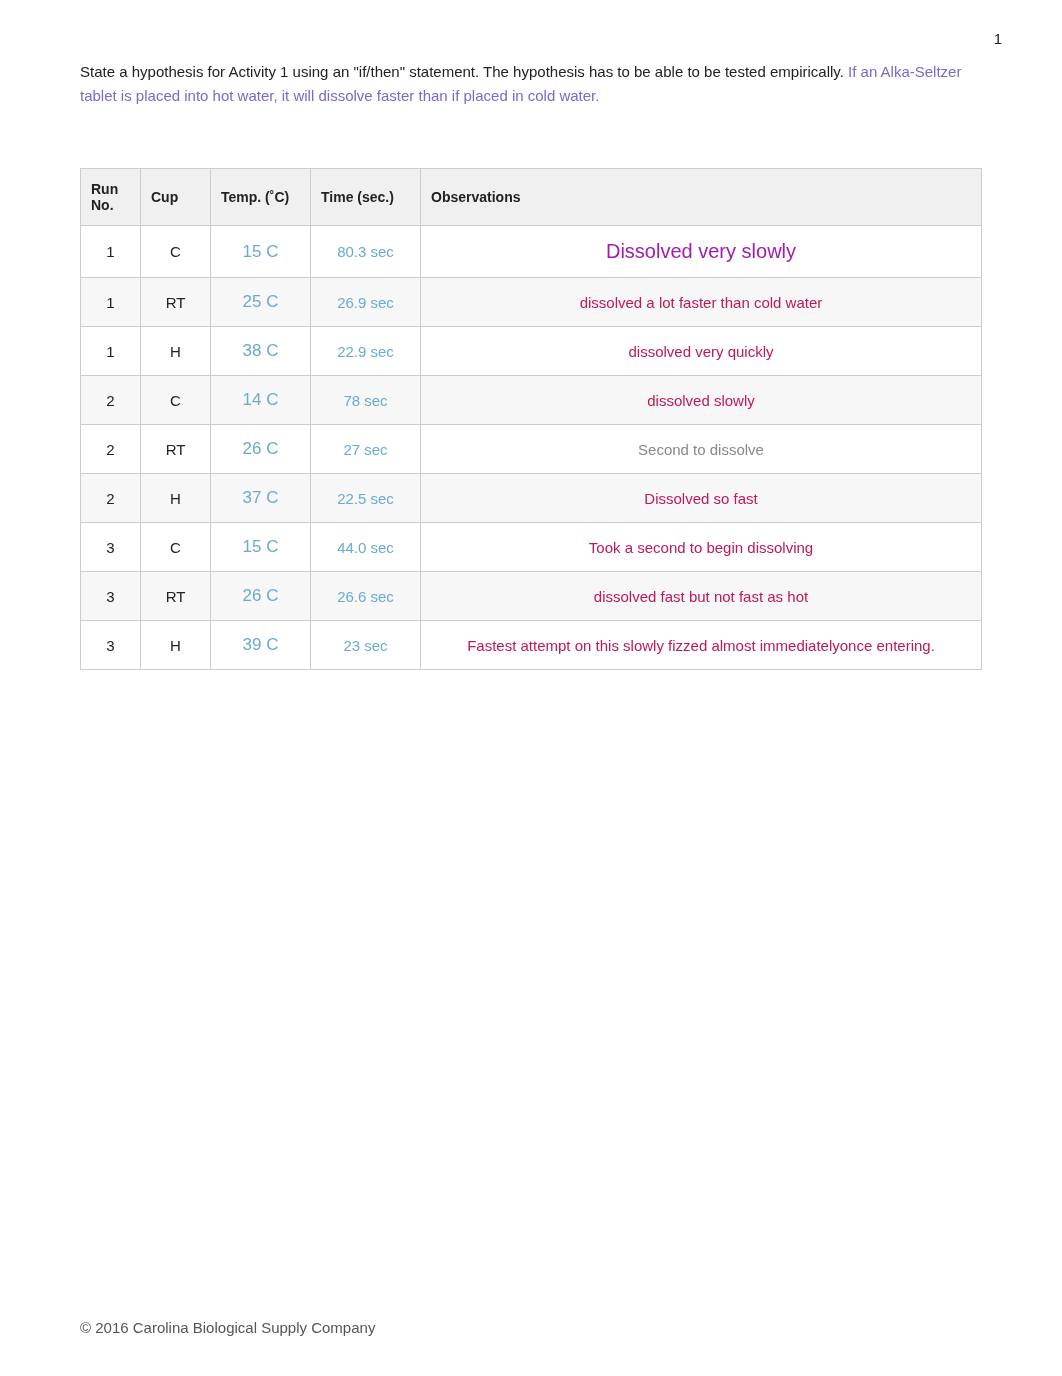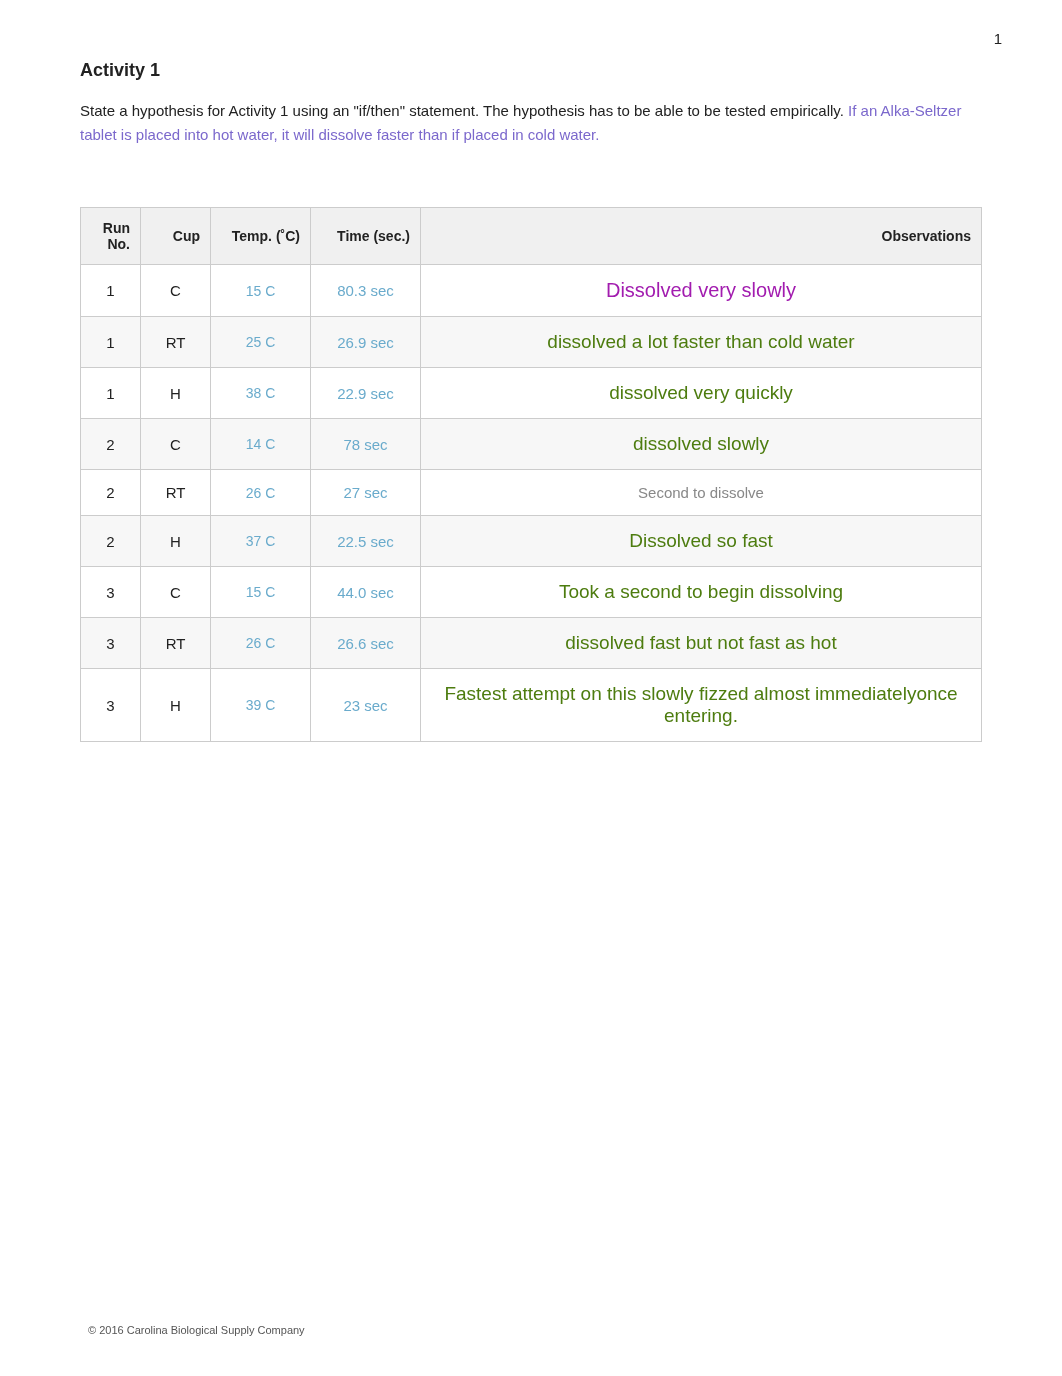--- a/index.html
+++ b/index.html
@@ -76,21 +76,21 @@
 
     thead tr {
       background: #f0f0f0;
     }
 
     th {
       padding: 12px 10px;
       font-weight: bold;
       font-size: 14px;
       color: #222;
-      text-align: right;
+      text-align: left;
       border: 1px solid #ccc;
       margin-left: 40px;
     }
 
     th.run-no {
       width: 60px;
     }
 
     th.cup {
       width: 70px;
@@ -111,32 +111,32 @@
     td {
       padding: 14px 10px;
       text-align: center;
       border: 1px solid #ccc;
       font-size: 15px;
       color: #222;
     }
 
     td.temp-val {
       color: #6aabcc;
-      font-size: 14px;
+      font-size: 17px;
       text-align: center;
     }
 
     td.time-val {
       color: #6aabcc;
       font-size: 15px;
     }
 
     td.obs-val {
-      color: #4d7c0f;
-      font-size: 19px;
+      color: #be185d;
+      font-size: 15px;
       text-align: center;
     }
 
     td.obs-large {
       font-size: 20px;
       color: #a21caf;
     }
 
     td.obs-gray {
       color: #888;
@@ -147,34 +147,33 @@
       background: #f7f7f7;
     }
 
     tr.row-white {
       background: #ffffff;
     }
 
     .footer {
       position: absolute;
       bottom: 40px;
-      left: 88px;
-      font-size: 11px;
+      left: 80px;
+      font-size: 15px;
       color: #555;
     }
   </style>
 </head>
 <body>
 
 <div class="page-container">
 
   <div class="page-number">1</div>
 
 
-  <div class="section-title activity-title">Activity 1</div>
 
   <div class="hypothesis-text">
     <span>State a hypothesis for Activity 1 using an "if/then" statement. The hypothesis has to be able to be tested empirically.</span>
     <span class="hypothesis-user-text">If an Alka-Seltzer tablet is placed into hot water, it will dissolve faster than if placed in cold water.</span>
   </div>
 
   <div class="data-table-section">
 
     <table>
       <thead>

